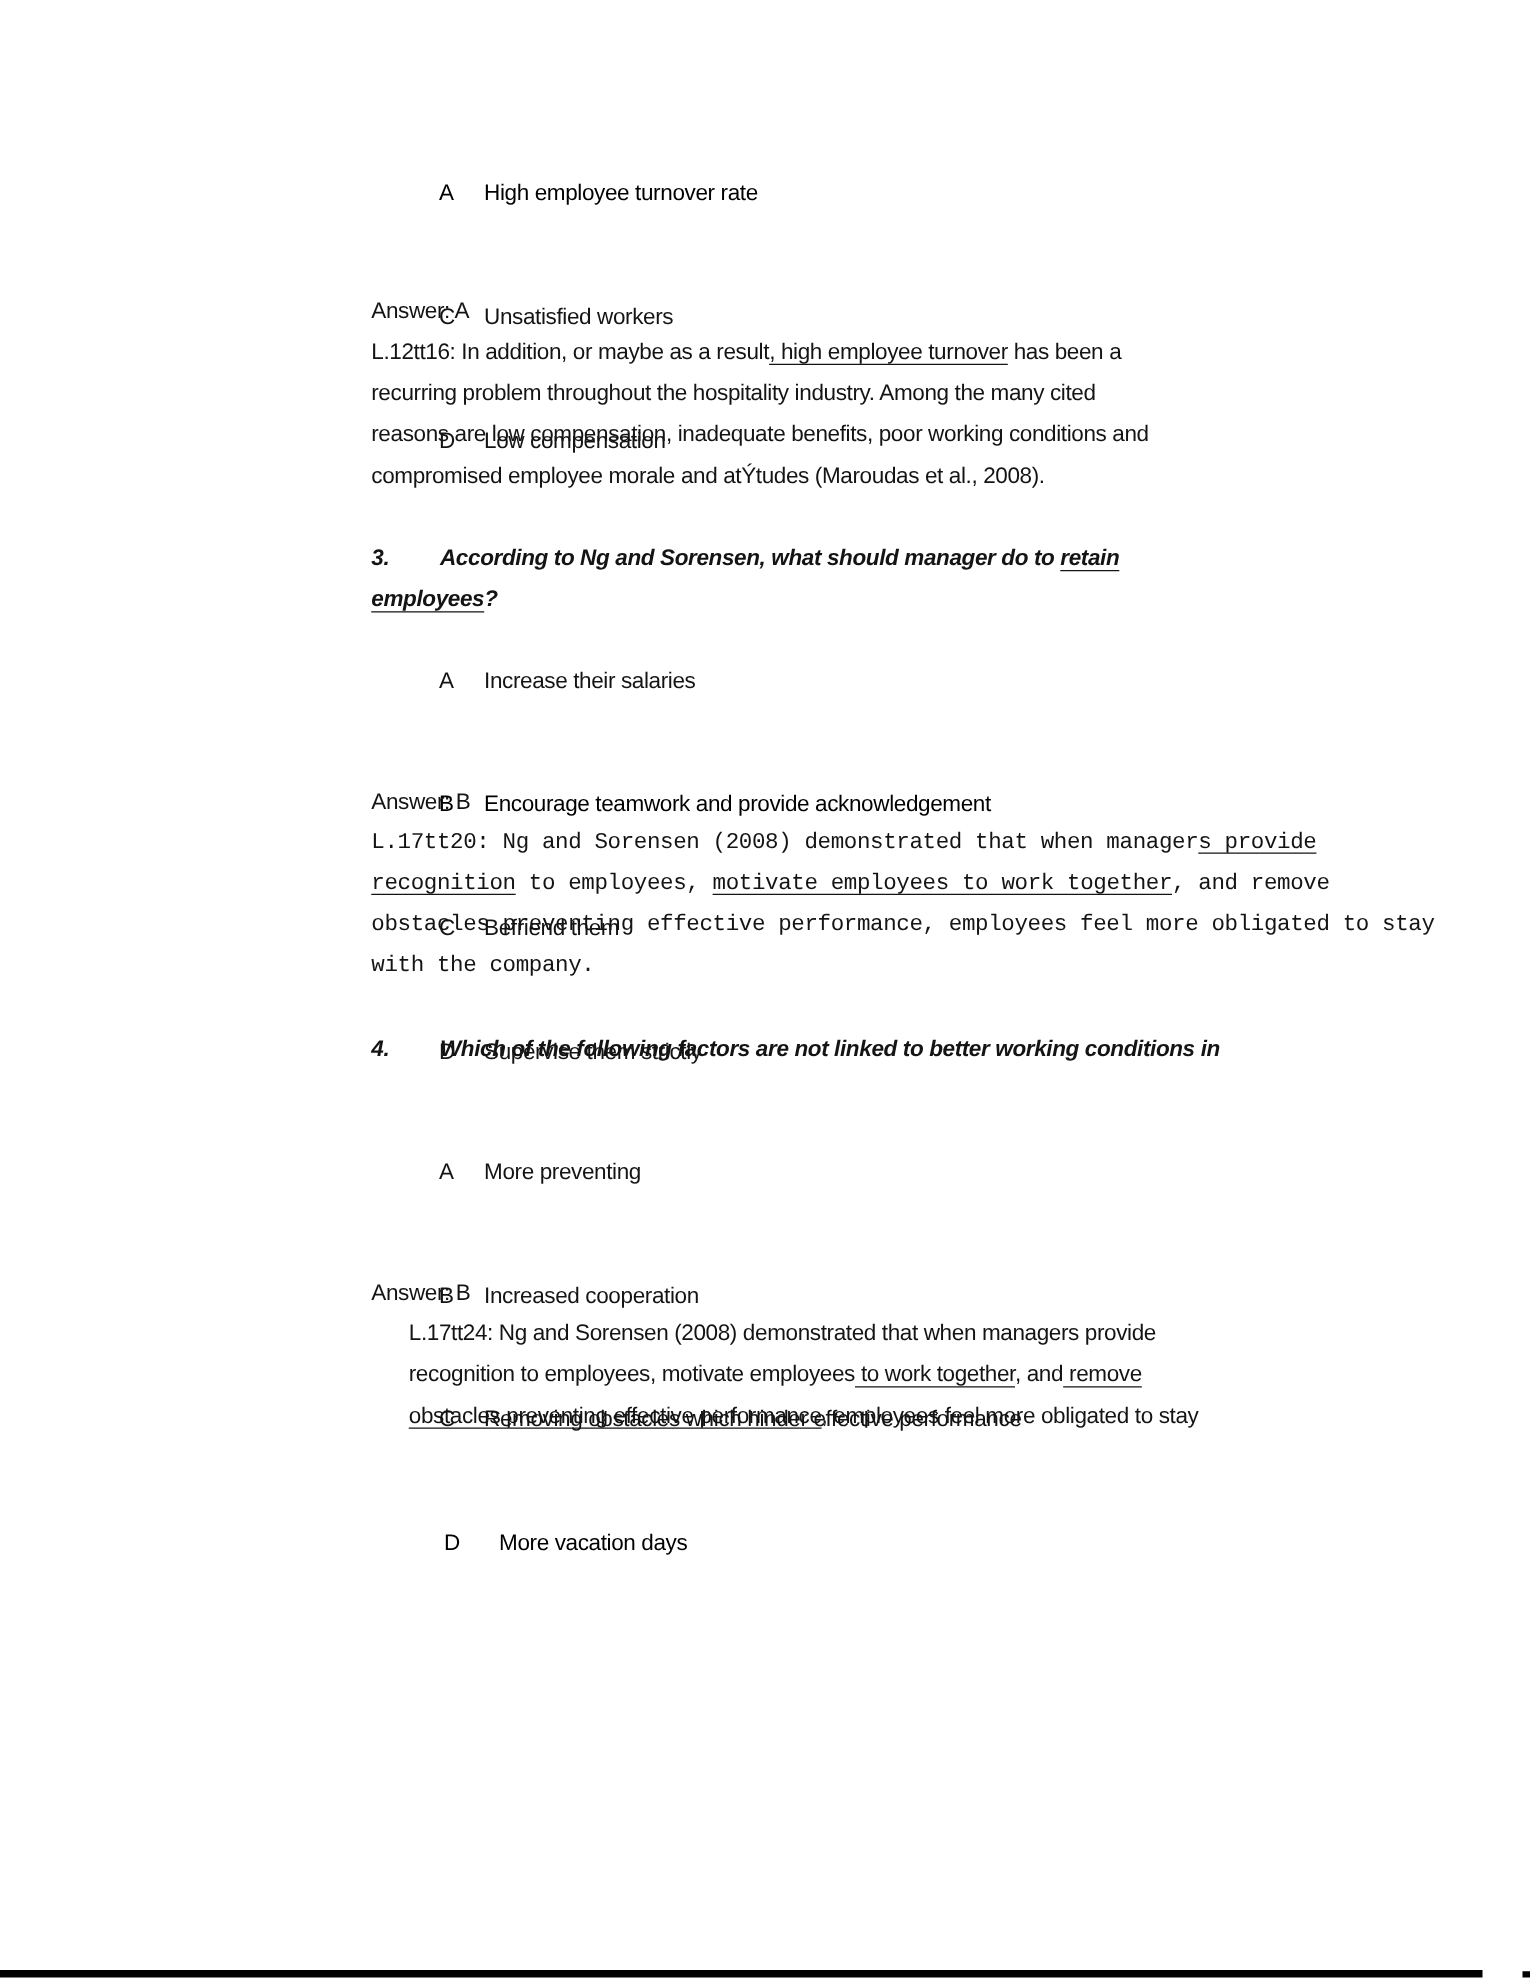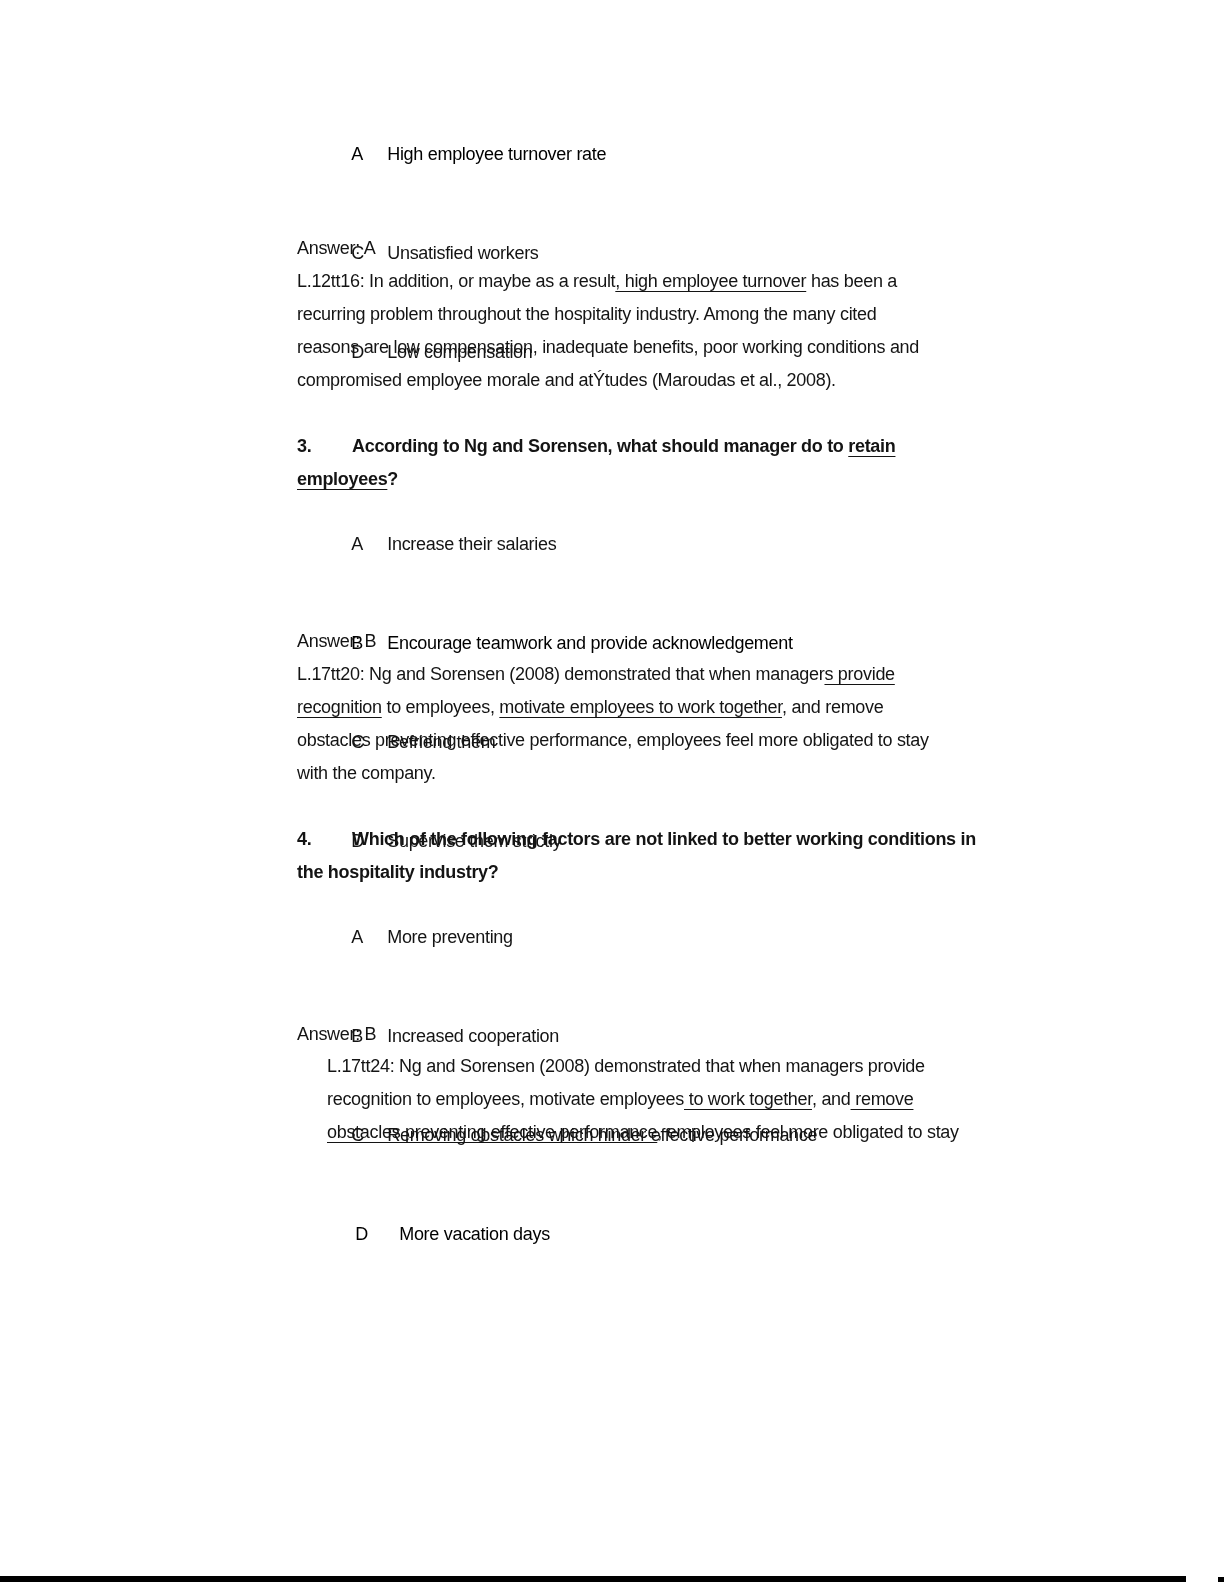--- a/index.html
+++ b/index.html
@@ -9,21 +9,21 @@
     color:#141414;
     font-family:"Liberation Sans","DejaVu Sans",sans-serif;
     font-size:18px;
     letter-spacing:-0.3px;
     position:relative;
     overflow:hidden;
   }
   .page { position:absolute; inset:0; background:#ffffff; }
   .block { position:absolute; left:297px; width:900px; }
   .line { line-height:33px; white-space:pre; }
-  .bold { font-weight:bold; }
+  .bold { font-weight:bold;font-style:italic; }
   .red  { color:#000000; }
   .u { text-decoration:underline; text-underline-offset:3.5px; text-decoration-thickness:1.4px; }
   .opt { line-height:33px; white-space:pre; padding-left:26px; }
   .opt .letter { display:inline-block; width:36px; }
   .opt.wide { padding-left:30px; }
   .opt.wide .letter { width:44px; }
   .qnum { display:inline-block; width:55px; }
   .bottom-rule { position:absolute; left:0; top:1576px; width:1186px; height:6px; background:#000; }
   .bottom-rule-tick { position:absolute; left:1218px; top:1577px; width:6px; height:5px; background:#000; }
 </style>
@@ -72,30 +72,29 @@
     </div>
     <div class="opt">
       <span class="letter">D</span><span>Supervise them strictly</span>
     </div>
   </div>
 
   <div class="block" style="top:625px;">
     <div class="line">Answer: B</div>
   </div>
 
-  <div class="block" style="top:658px;">
+  <div class="block" style="top:658px;font-family:Liberation Mono, monospace;">
     <div class="line"><span>L.17tt20: Ng and Sorensen (2008) demonstrated that when manager</span><span class="u">s provide</span></div>
     <div class="line"><span class="u">recognition</span><span> to employees, </span><span class="u">motivate employees to work together</span><span>, and remove</span></div>
     <div class="line">obstacles preventing effective performance, employees feel more obligated to stay</div>
     <div class="line">with the company.</div>
   </div>
 
   <div class="block bold" style="top:823px;">
     <div class="line"><span class="qnum">4.</span><span>Which of the following factors are not linked to better working conditions in</span></div>
-    <div class="line">the hospitality industry?</div>
   </div>
 
   <div class="block" style="top:888px;">
     <div class="opt">
       <span class="letter">A</span><span>More preventing</span>
     </div>
     <div class="opt">
       <span class="letter">B</span><span>Increased cooperation</span>
     </div>
     <div class="opt">

